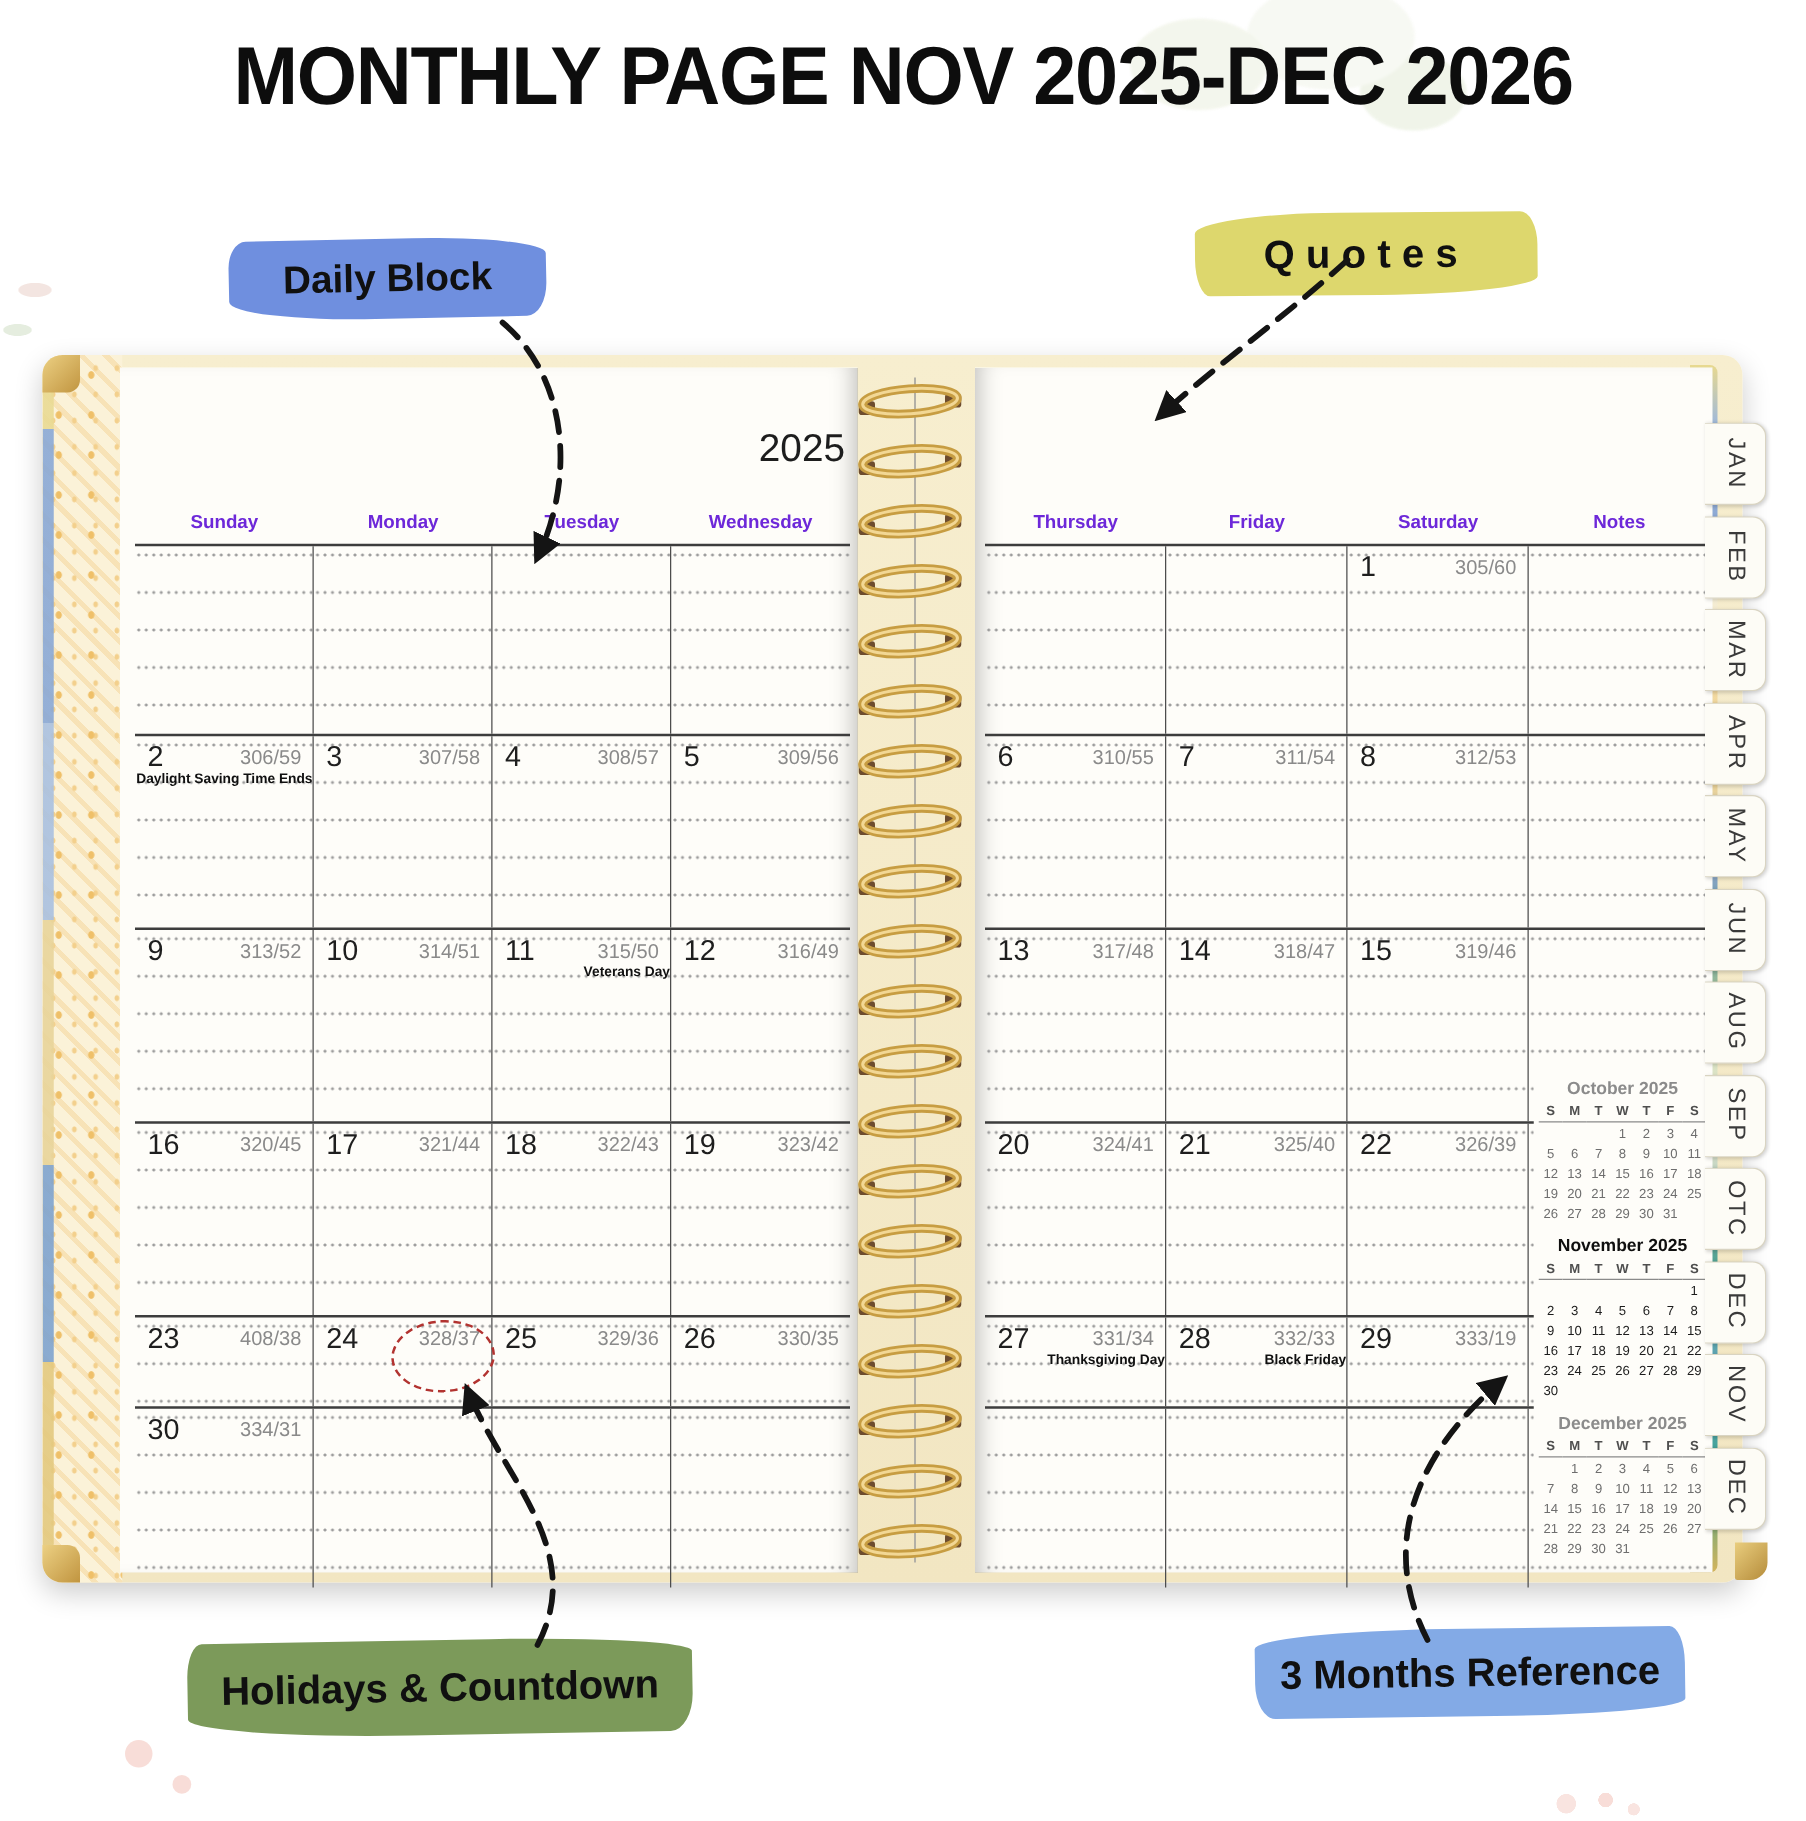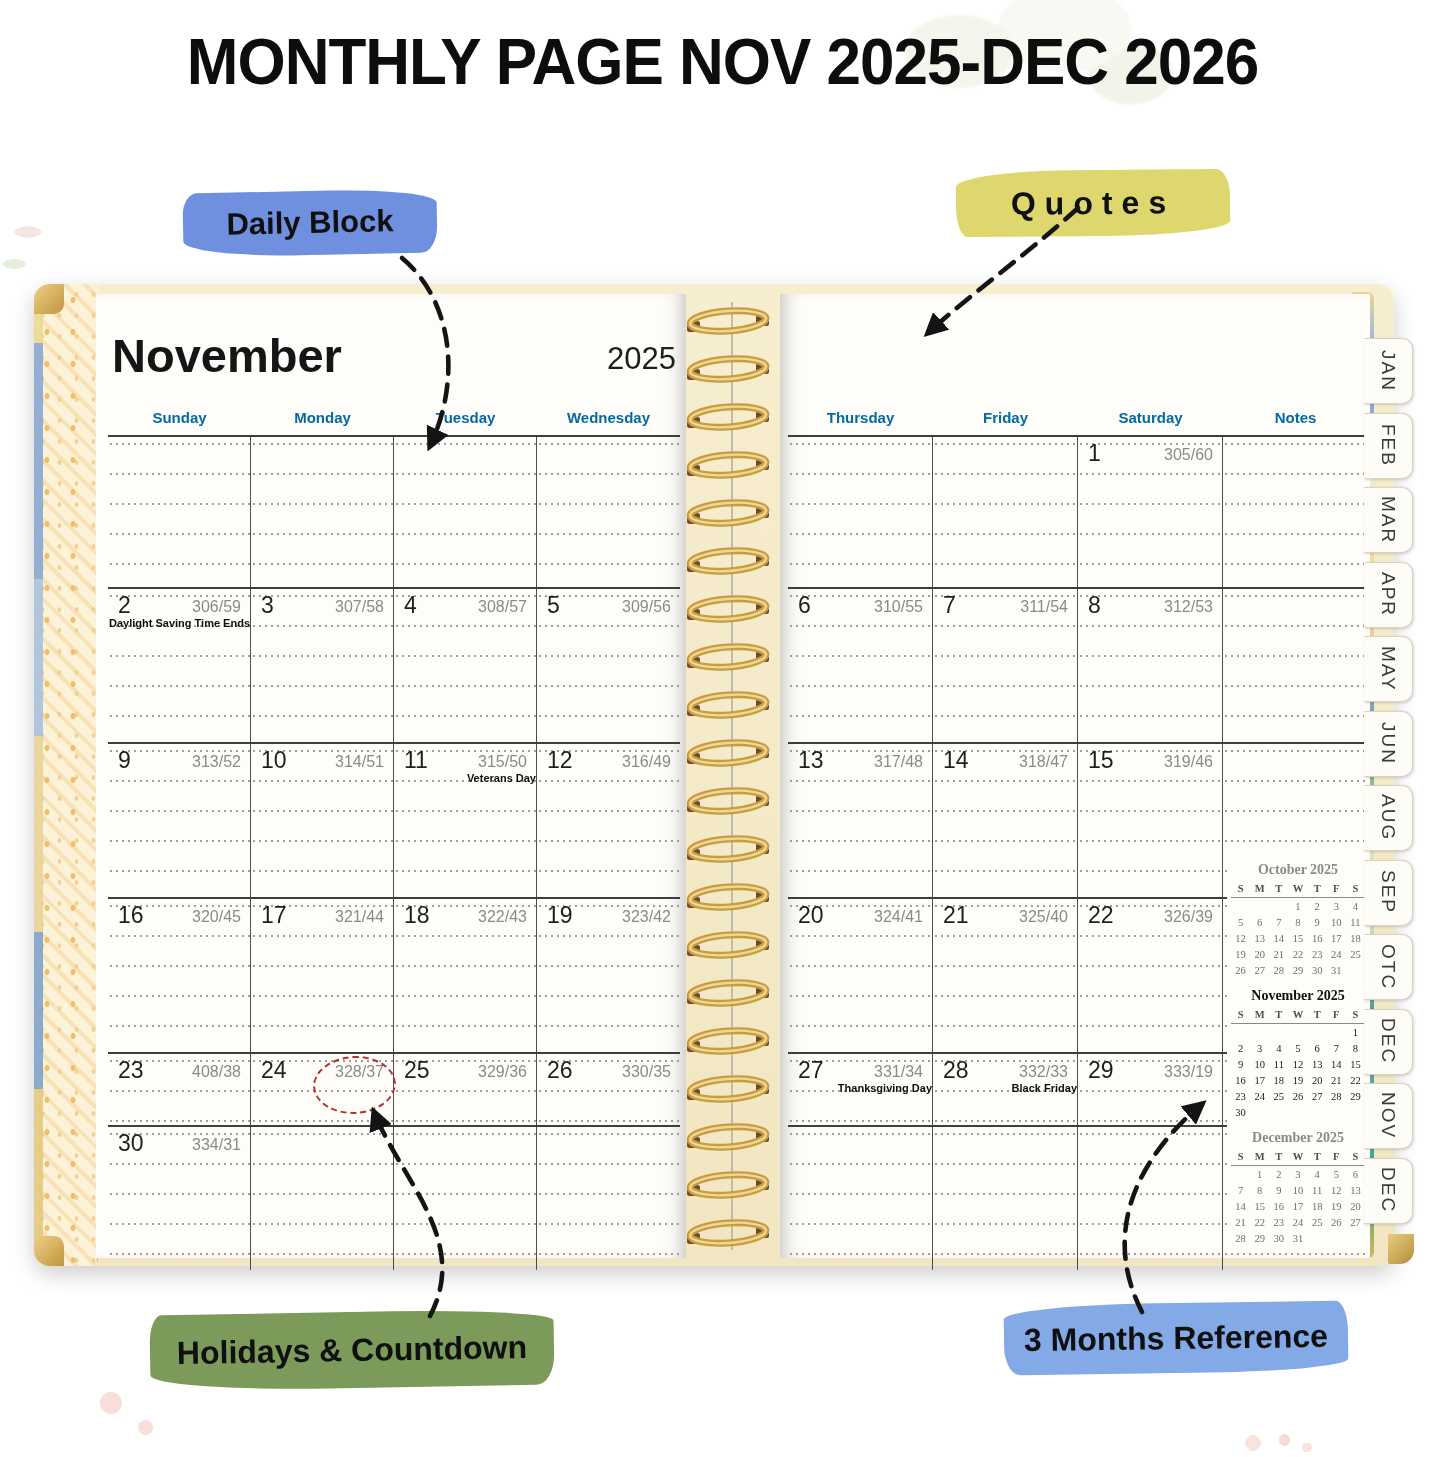--- a/index.html
+++ b/index.html
@@ -48,21 +48,21 @@
   .month-title{position:absolute;left:112px;top:328px;font-size:47px;font-weight:600;color:#151515;}
   .year-label{position:absolute;left:470px;top:341px;width:206px;text-align:right;font-size:31px;color:#1d1d1d;}
 
   
   .quote{position:absolute;left:1000px;top:336px;width:352px;text-align:right;
     font-size:16.5px;color:#565656;line-height:1.25;}
   .quote .author{font-size:16px;color:#666;margin-top:6px;}
 
   
   .dayhead{position:absolute;display:grid;grid-template-columns:repeat(4,1fr);
-    font-size:15px;font-weight:700;color:#0369a1;text-align:center;}
+    font-size:15px;font-weight:700;color:#6d28d9;text-align:center;}
   #lh{left:108px;top:409px;width:572px;}
   #rh{left:788px;top:409px;width:580px;}
 
   
   .grid{position:absolute;top:435px;display:flex;flex-direction:column;}
   #lgrid{left:108px;width:572px;}
   #rgrid{left:788px;width:580px;}
   .wrow{display:grid;grid-template-columns:repeat(4,1fr);border-top:2px solid #3d3d3d;}
   .wrow:nth-child(1){height:150px;}
   .wrow:nth-child(2){height:153px;}
@@ -77,21 +77,21 @@
   .cell .head{display:flex;justify-content:space-between;align-items:flex-start;padding:4px 9px 0 10px;}
   .cell .date{font-size:23px;color:#1e1e1e;line-height:1.05;font-weight:500;}
   .cell .cd{font-size:16px;color:#8a8a8a;margin-top:5px;position:relative;white-space:nowrap;}
   .cell .holiday{text-align:right;font-size:11px;font-weight:700;color:#101010;line-height:1.1;}
   .cd.circled::after{content:"";position:absolute;left:-22px;right:-12px;top:-7px;bottom:-33px;
     border:2.6px dashed #b23330;border-radius:50%;transform:rotate(-3deg);}
 
   
   .minis{position:absolute;left:1227px;top:858px;width:142px;height:384px;background:#fefdf9;
     display:flex;flex-direction:column;gap:9px;padding-top:4px;z-index:3;}
-  .mc{text-align:center;font-family:Liberation Serif, serif;}
+  .mc{text-align:center;}
   .mc-title{font-size:14px;font-weight:700;color:#8b8b8b;margin-bottom:3px;}
   .mc.current .mc-title{color:#0f0f0f;}
   .mc-grid{display:grid;grid-template-columns:repeat(7,1fr);font-size:10.5px;color:#6e6e6e;
     line-height:16px;padding:0 4px;}
   .mc-grid .hl{font-weight:700;color:#4f4f4f;border-bottom:1.2px solid #8a8a8a;margin-bottom:1px;}
   .mc.current .mc-grid .mday{color:#1c1c1c;}
 
   
   #spiral{position:absolute;left:684px;top:298px;z-index:5;}
 
@@ -155,21 +155,20 @@
   <div class="book" id="book"></div>
   <div class="cover-strip"></div>
   <div class="tab-strip"></div>
   <div class="gcorner" id="gc1"></div>
   <div class="gcorner" id="gc2"></div>
   <div class="gcorner" id="gc3"></div>
 
   <div class="page left"></div>
   <div class="page right"></div>
 
-  <div class="month-title">November</div>
   <div class="year-label">2025</div>
 
 
   <div class="dayhead" id="lh">
       <div class="dh">Sunday</div>
       <div class="dh">Monday</div>
       <div class="dh">Tuesday</div>
       <div class="dh">Wednesday</div>
     </div>
   <div class="dayhead" id="rh">

